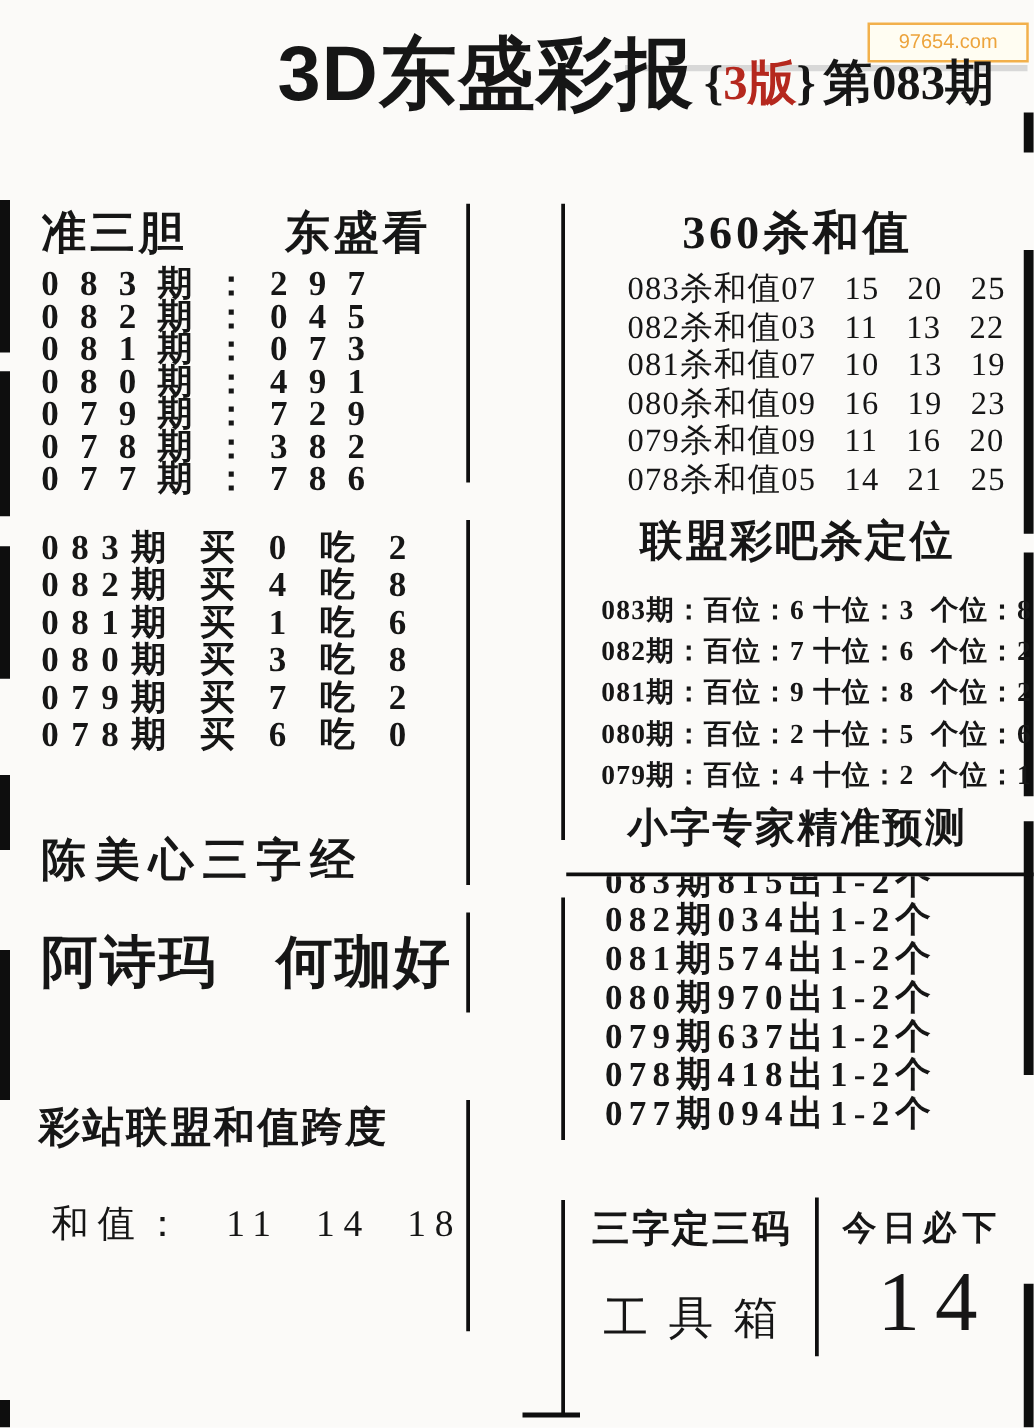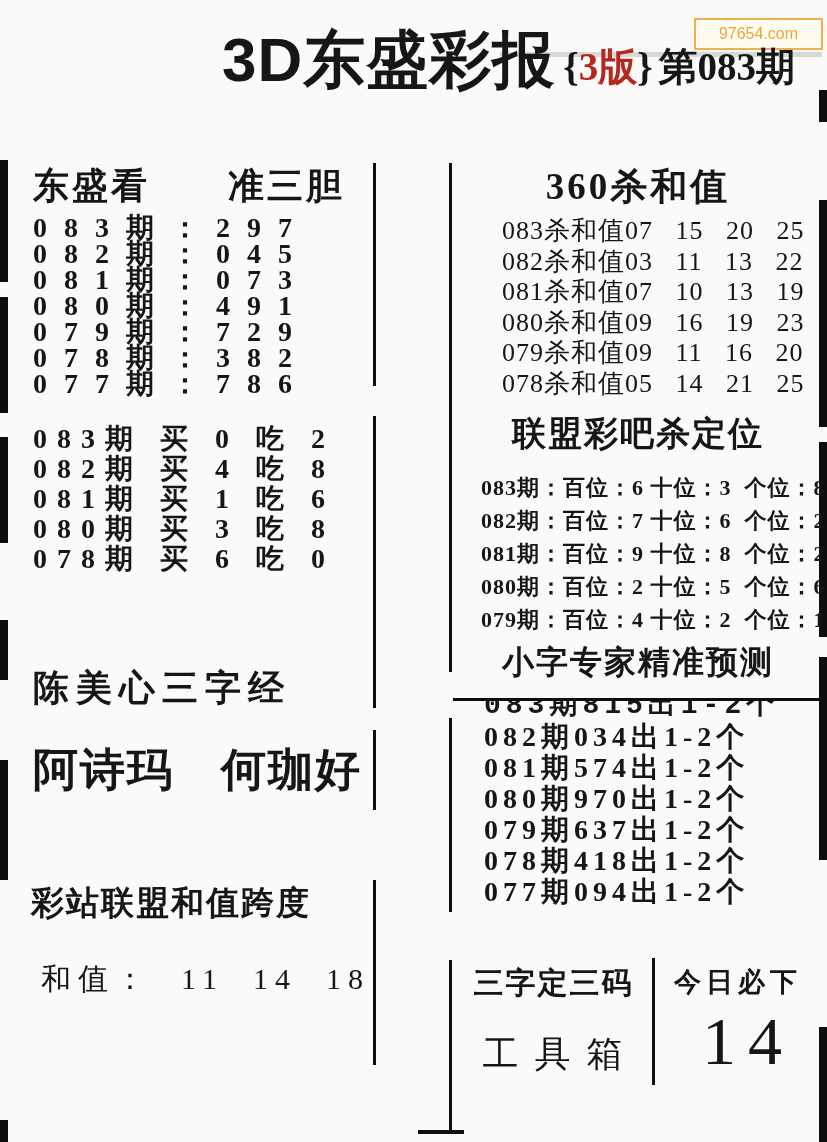--- a/index.html
+++ b/index.html
@@ -58,21 +58,21 @@
   .s360-row{font-size:26px;font-weight:500;line-height:30.5px;letter-spacing:1px;white-space:pre;}
 
   .sec-dingwei{left:455px;top:414px;width:366px;}
   .dw-title{text-align:center;font-size:34px;font-weight:900;letter-spacing:2px;line-height:40px;}
   .dw-rows{margin-top:17px;margin-left:26px;}
   .dw-row{font-size:22px;font-weight:800;line-height:33px;letter-spacing:1px;white-space:pre;}
 
   .xiaozi-title{position:absolute;left:455px;top:643px;width:366px;text-align:center;font-size:32px;font-weight:900;letter-spacing:2px;line-height:38px;}
   .xiaozi-rows{position:absolute;left:484px;top:701px;width:340px;height:234px;overflow:hidden;}
   .x-row{font-size:28px;font-weight:800;letter-spacing:5px;line-height:31px;white-space:pre;}
-  .x-row:first-child{margin-top:-11px;font-family:Liberation Mono, monospace;}
+  .x-row:first-child{margin-top:-11px;}
 
   .sec-toolbox{left:455px;top:955px;width:366px;height:187px;}
   .tb-cell-left{position:absolute;left:0;top:0;width:197px;}
   .tb-cell-right{position:absolute;left:200px;top:0;width:166px;}
   .tb-title{text-align:center;font-size:30px;font-weight:900;letter-spacing:2px;margin-top:8px;font-family:"Liberation Sans","DejaVu Sans",sans-serif;}
   .tb-value{text-align:center;font-size:36px;font-weight:500;letter-spacing:16px;padding-left:14px;margin-top:26px;}
   .td-title{text-align:center;font-size:27px;font-weight:800;letter-spacing:5px;margin-top:9px;font-family:"Liberation Sans","DejaVu Sans",sans-serif;}
   .td-value{text-align:center;font-size:68px;font-weight:500;letter-spacing:12px;padding-left:20px;margin-top:2px;line-height:78px;}
 </style>
 </head>
@@ -113,40 +113,41 @@
   </div>
 
   <div class="masthead">
     <span class="mast-title">3D东盛彩报</span>
     <span class="mast-edition"><span class="brace">{</span><span class="ed-red">3版</span><span class="brace">}</span></span>
     <span class="mast-issue">第083期</span>
   </div>
 
   <section class="sec-dan3">
     <div class="dan3-head">
+      <span>准三胆</span>
       <span>东盛看</span>
-      <span>准三胆</span>
     </div>
     <div class="dan3-rows">
         <div class="dan3-row">083期：297</div>
         <div class="dan3-row">082期：045</div>
         <div class="dan3-row">081期：073</div>
         <div class="dan3-row">080期：491</div>
         <div class="dan3-row">079期：729</div>
         <div class="dan3-row">078期：382</div>
         <div class="dan3-row">077期：786</div>
       </div>
   </section>
 
   <section class="sec-taihu">
     <div class="taihu-rows">
         <div class="taihu-row">083期 买 0 吃 2</div>
         <div class="taihu-row">082期 买 4 吃 8</div>
         <div class="taihu-row">081期 买 1 吃 6</div>
         <div class="taihu-row">080期 买 3 吃 8</div>
+        <div class="taihu-row">079期 买 7 吃 2</div>
         <div class="taihu-row">078期 买 6 吃 0</div>
       </div>
   </section>
 
   <section class="sec-sanzijing">
     <div class="szj-title">陈美心三字经</div>
     <div class="szj-content">阿诗玛　何珈好</div>
   </section>
 
   <section class="sec-hezhi">

